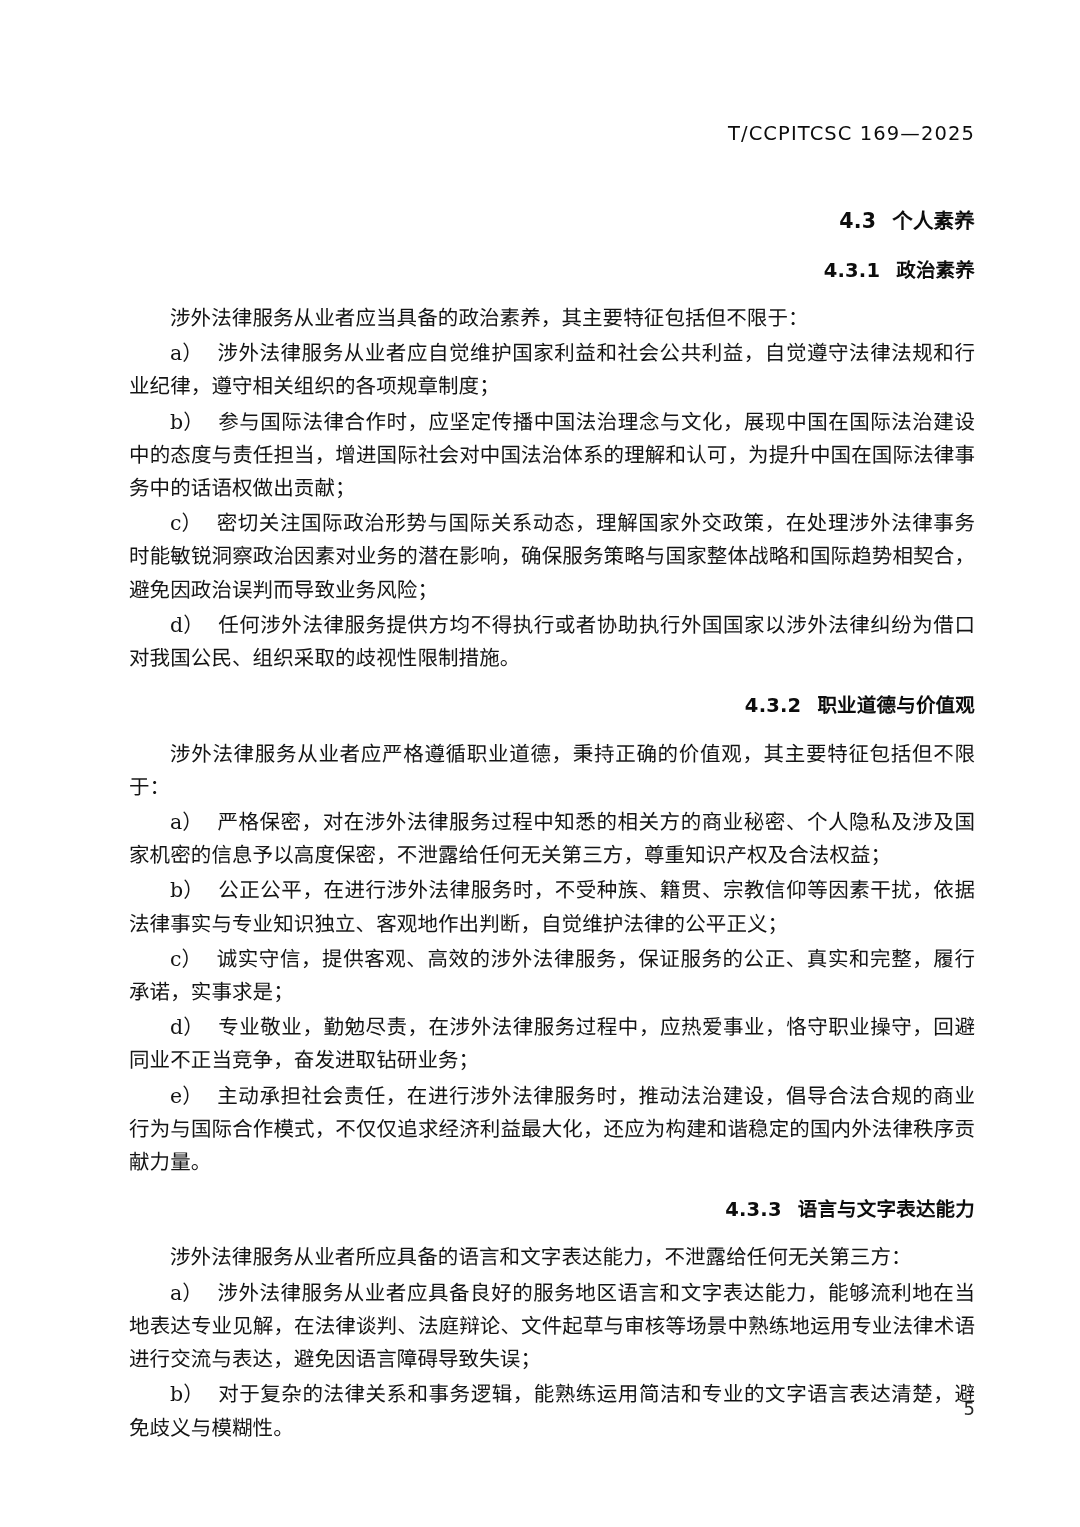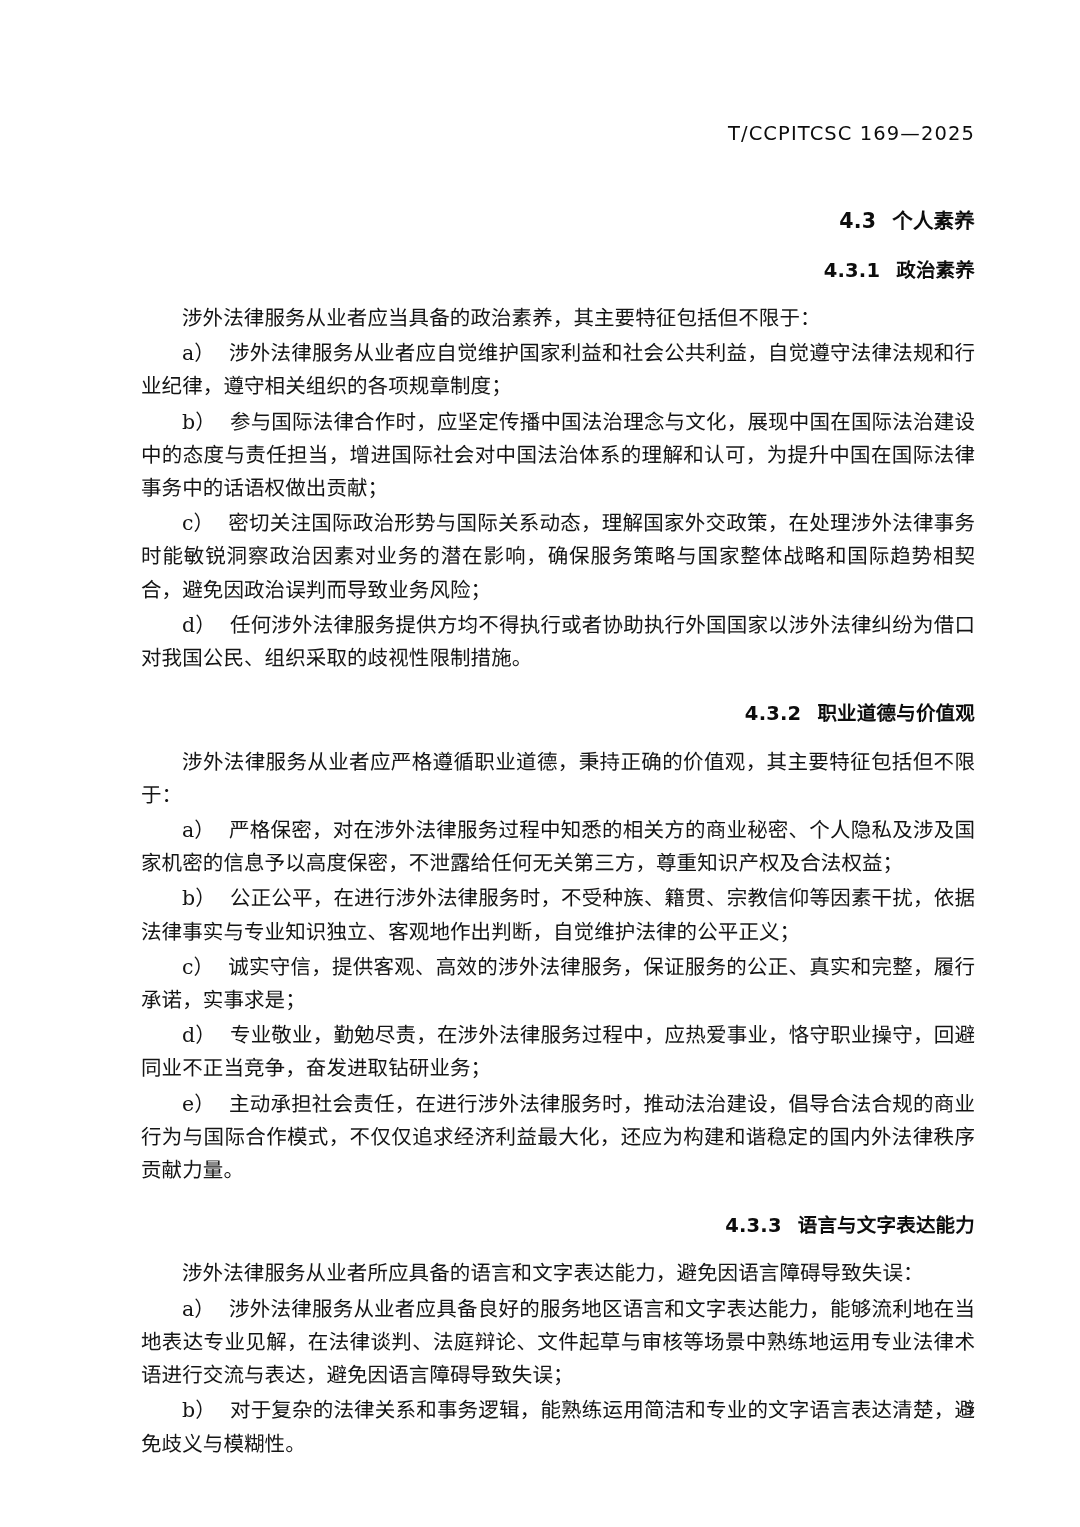--- a/index.html
+++ b/index.html
@@ -53,31 +53,31 @@
   }
   h2.sec-h2 {
     font-size: 20.5px;
     letter-spacing: 0.2px;
     margin-top: 0;
     margin-bottom: 22px;
   }
   h3.sec-h3 {
     font-size: 19.5px;
     letter-spacing: 0.2px;
-    margin-top: 26px;
+    margin-top: 18px;
     margin-bottom: 18px;
   }
   h3.sec-h3.first { margin-top: 0; }
 
   .sec-num { display: inline; }
   .sec-gap { display: inline-block; width: 16px; }
   .sec-title { display: inline; }
 
   p.para {
-    margin: 0 0 2px 16px;
+    margin: 0 0 2px 4px;
     font-size: 20.5px;
     line-height: 1.62;
     text-align: justify;
     text-justify: inter-ideograph;
     color: #141414;
     letter-spacing: 0.1px;
   }
   p.para.lead {
     text-indent: 41px;
   }
@@ -133,21 +133,21 @@
     <p class="para lead">涉外法律服务从业者应严格遵循职业道德，秉持正确的价值观，其主要特征包括但不限于：</p>
     <p class="para item"><span class="item-mark">a）</span><span>严格保密，对在涉外法律服务过程中知悉的相关方的商业秘密、个人隐私及涉及国家机密的信息予以高度保密，不泄露给任何无关第三方，尊重知识产权及合法权益；</span></p>
     <p class="para item"><span class="item-mark">b）</span><span>公正公平，在进行涉外法律服务时，不受种族、籍贯、宗教信仰等因素干扰，依据法律事实与专业知识独立、客观地作出判断，自觉维护法律的公平正义；</span></p>
     <p class="para item"><span class="item-mark">c）</span><span>诚实守信，提供客观、高效的涉外法律服务，保证服务的公正、真实和完整，履行承诺，实事求是；</span></p>
     <p class="para item"><span class="item-mark">d）</span><span>专业敬业，勤勉尽责，在涉外法律服务过程中，应热爱事业，恪守职业操守，回避同业不正当竞争，奋发进取钻研业务；</span></p>
     <p class="para item"><span class="item-mark">e）</span><span>主动承担社会责任，在进行涉外法律服务时，推动法治建设，倡导合法合规的商业行为与国际合作模式，不仅仅追求经济利益最大化，还应为构建和谐稳定的国内外法律秩序贡献力量。</span></p>
 
     <h3 class="sec-h3">
       <span class="sec-num">4.3.3</span><span class="sec-gap"></span><span class="sec-title">语言与文字表达能力</span>
     </h3>
-    <p class="para lead">涉外法律服务从业者所应具备的语言和文字表达能力，避免因语言障碍导致失误：</p>
+    <p class="para lead">涉外法律服务从业者所应具备的语言和文字表达能力，不泄露给任何无关第三方：</p>
     <p class="para item"><span class="item-mark">a）</span><span>涉外法律服务从业者应具备良好的服务地区语言和文字表达能力，能够流利地在当地表达专业见解，在法律谈判、法庭辩论、文件起草与审核等场景中熟练地运用专业法律术语进行交流与表达，避免因语言障碍导致失误；</span></p>
     <p class="para item"><span class="item-mark">b）</span><span>对于复杂的法律关系和事务逻辑，能熟练运用简洁和专业的文字语言表达清楚，避免歧义与模糊性。</span></p>
 
 
   </div>
 
   <div class="page-number">5</div>
 
 </div>
 

